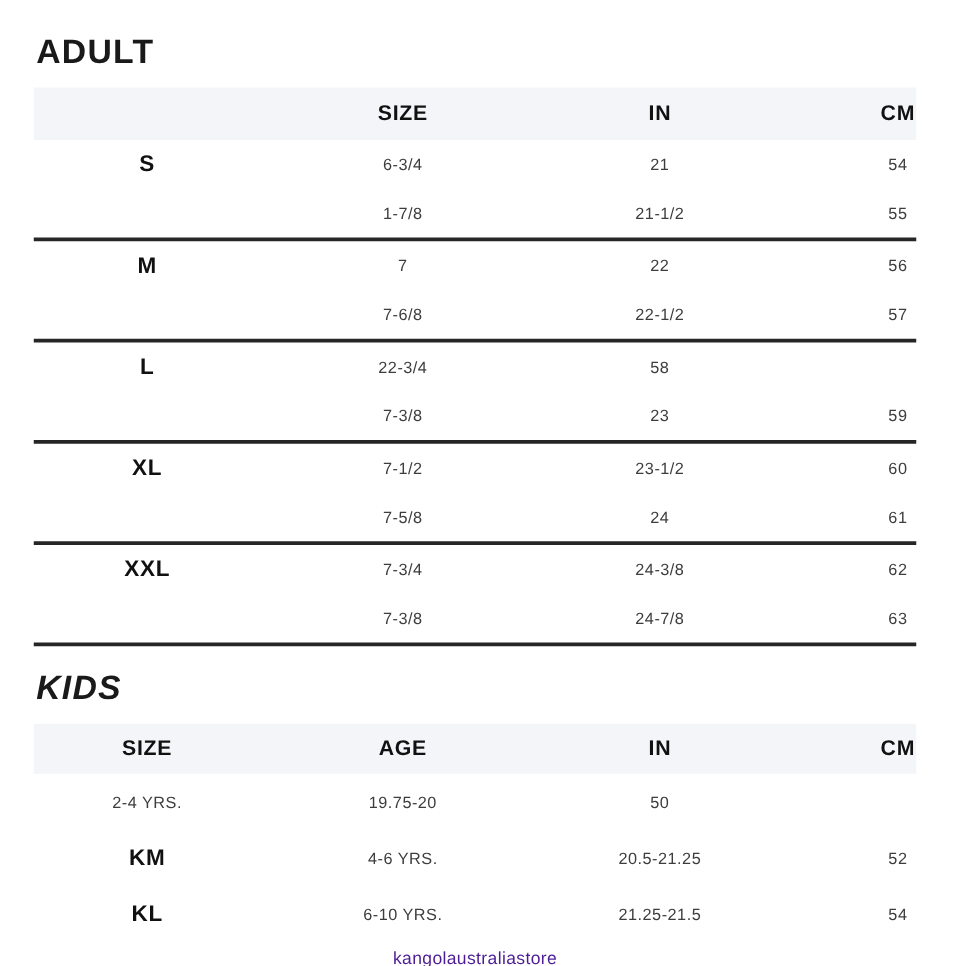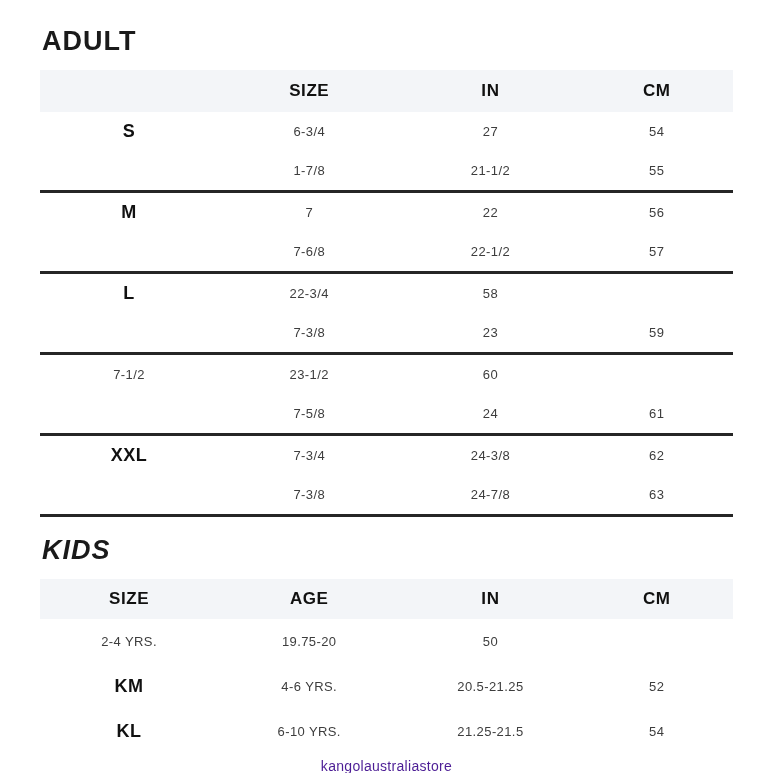--- a/index.html
+++ b/index.html
@@ -3,35 +3,36 @@
 <meta charset="utf-8">
 <style>
   * { box-sizing: border-box; }
   html, body {
     margin: 0; padding: 0;
     width: 773px; height: 773px;
     background: #ffffff;
     font-family: "Liberation Sans", sans-serif;
     overflow: hidden;
   }
-  .page { padding: 26px 40px 0 40px; }
+  .page { padding: 26px 40px 0 27px; }
 
   .section-title {
     font-size: 27px;
     font-weight: 800;
     letter-spacing: 1px;
     color: #1a1a1a;
     margin: 0 0 13px 2px;
   }
   .kids-title { margin-top: 18px; font-style: italic; }
 
   .row {
     display: grid;
     grid-template-columns: 25.7% 26.3% 26% 22%;
     align-items: center;
+    gap: 21px;
   }
   .thead {
     background: #f3f5f8;
     height: 42px;
   }
   .cell {
     text-align: center;
     font-size: 13px;
     font-weight: 300;
     letter-spacing: 0.4px;
@@ -76,21 +77,21 @@
       <div class="cell th"></div>
       <div class="cell th">SIZE</div>
       <div class="cell th">IN</div>
       <div class="cell th">CM</div>
     </div>
 
     <div class="group">
       <div class="row">
         <div class="cell c-label">S</div>
         <div class="cell">6-3/4</div>
-        <div class="cell">27</div>
+        <div class="cell">21</div>
         <div class="cell">54</div>
       </div>
       <div class="row">
         <div class="cell c-label"></div>
         <div class="cell">1-7/8</div>
         <div class="cell">21-1/2</div>
         <div class="cell">55</div>
       </div>
     </div>
 
@@ -118,20 +119,21 @@
       <div class="row">
         <div class="cell c-label"></div>
         <div class="cell">7-3/8</div>
         <div class="cell">23</div>
         <div class="cell">59</div>
       </div>
     </div>
 
     <div class="group">
       <div class="row">
+        <div class="cell c-label">XL</div>
         <div class="cell">7-1/2</div>
         <div class="cell">23-1/2</div>
         <div class="cell">60</div>
       </div>
       <div class="row">
         <div class="cell c-label"></div>
         <div class="cell">7-5/8</div>
         <div class="cell">24</div>
         <div class="cell">61</div>
       </div>

